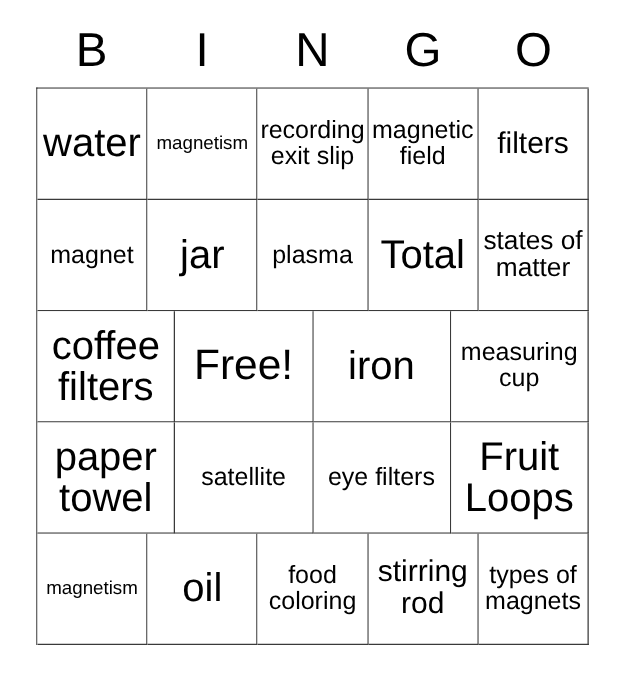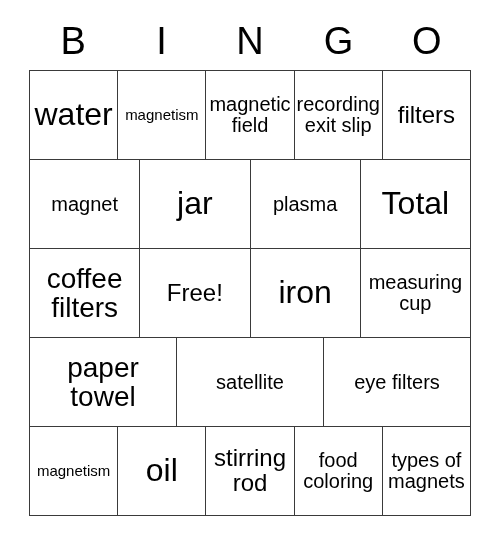--- a/index.html
+++ b/index.html
@@ -68,23 +68,23 @@
     word-wrap: break-word;
     color: #000;
   }
   
   .fs-xxs { font-size: 11px; }
   .fs-xs  { font-size: 15px; }
   .fs-s   { font-size: 20px; }
   .fs-m   { font-size: 20px; }
   .fs-ml  { font-size: 21px; }
   .fs-l   { font-size: 24px; }
-  .fs-xl  { font-size: 28px; }
+  .fs-xl  { font-size: 32px; }
   .fs-xxl { font-size: 32px; }
-  .fs-huge{ font-size: 24px; }
+  .fs-huge{ font-size: 34px; }
 </style>
 </head>
 <body>
 
 <div id="card">
 
   <div id="header-row">
     <div class="header-cell">B</div>
     <div class="header-cell">I</div>
     <div class="header-cell">N</div>
@@ -95,42 +95,45 @@
   <div id="grid">
 
     <div class="grid-row">
       <div class="cell">
           <span class="cell-text fs-xxl">water</span>
         </div>
       <div class="cell">
           <span class="cell-text fs-xs">magnetism</span>
         </div>
       <div class="cell">
-          <span class="cell-text fs-m">magnetic field</span>
+          <span class="cell-text fs-m">recording exit slip</span>
         </div>
       <div class="cell">
-          <span class="cell-text fs-m">recording exit slip</span>
+          <span class="cell-text fs-m">magnetic field</span>
         </div>
       <div class="cell">
           <span class="cell-text fs-l">filters</span>
         </div>
     </div>
 
     <div class="grid-row">
       <div class="cell">
           <span class="cell-text fs-m">magnet</span>
         </div>
       <div class="cell">
           <span class="cell-text fs-xxl">jar</span>
         </div>
       <div class="cell">
           <span class="cell-text fs-m">plasma</span>
         </div>
       <div class="cell">
           <span class="cell-text fs-xxl">Total</span>
+        </div>
+      <div class="cell">
+          <span class="cell-text fs-ml">states of matter</span>
         </div>
     </div>
 
     <div class="grid-row">
       <div class="cell">
           <span class="cell-text fs-xl">coffee filters</span>
         </div>
       <div class="cell">
           <span class="cell-text fs-huge">Free!</span>
         </div>
@@ -145,34 +148,37 @@
     <div class="grid-row">
       <div class="cell">
           <span class="cell-text fs-xl">paper towel</span>
         </div>
       <div class="cell">
           <span class="cell-text fs-m">satellite</span>
         </div>
       <div class="cell">
           <span class="cell-text fs-m">eye filters</span>
         </div>
+      <div class="cell">
+          <span class="cell-text fs-xl">Fruit Loops</span>
+        </div>
     </div>
 
     <div class="grid-row">
       <div class="cell">
           <span class="cell-text fs-xs">magnetism</span>
         </div>
       <div class="cell">
           <span class="cell-text fs-xxl">oil</span>
         </div>
       <div class="cell">
-          <span class="cell-text fs-l">stirring rod</span>
+          <span class="cell-text fs-m">food coloring</span>
         </div>
       <div class="cell">
-          <span class="cell-text fs-m">food coloring</span>
+          <span class="cell-text fs-l">stirring rod</span>
         </div>
       <div class="cell">
           <span class="cell-text fs-m">types of magnets</span>
         </div>
     </div>
 
   </div>
 </div>
 
 </body></html>

